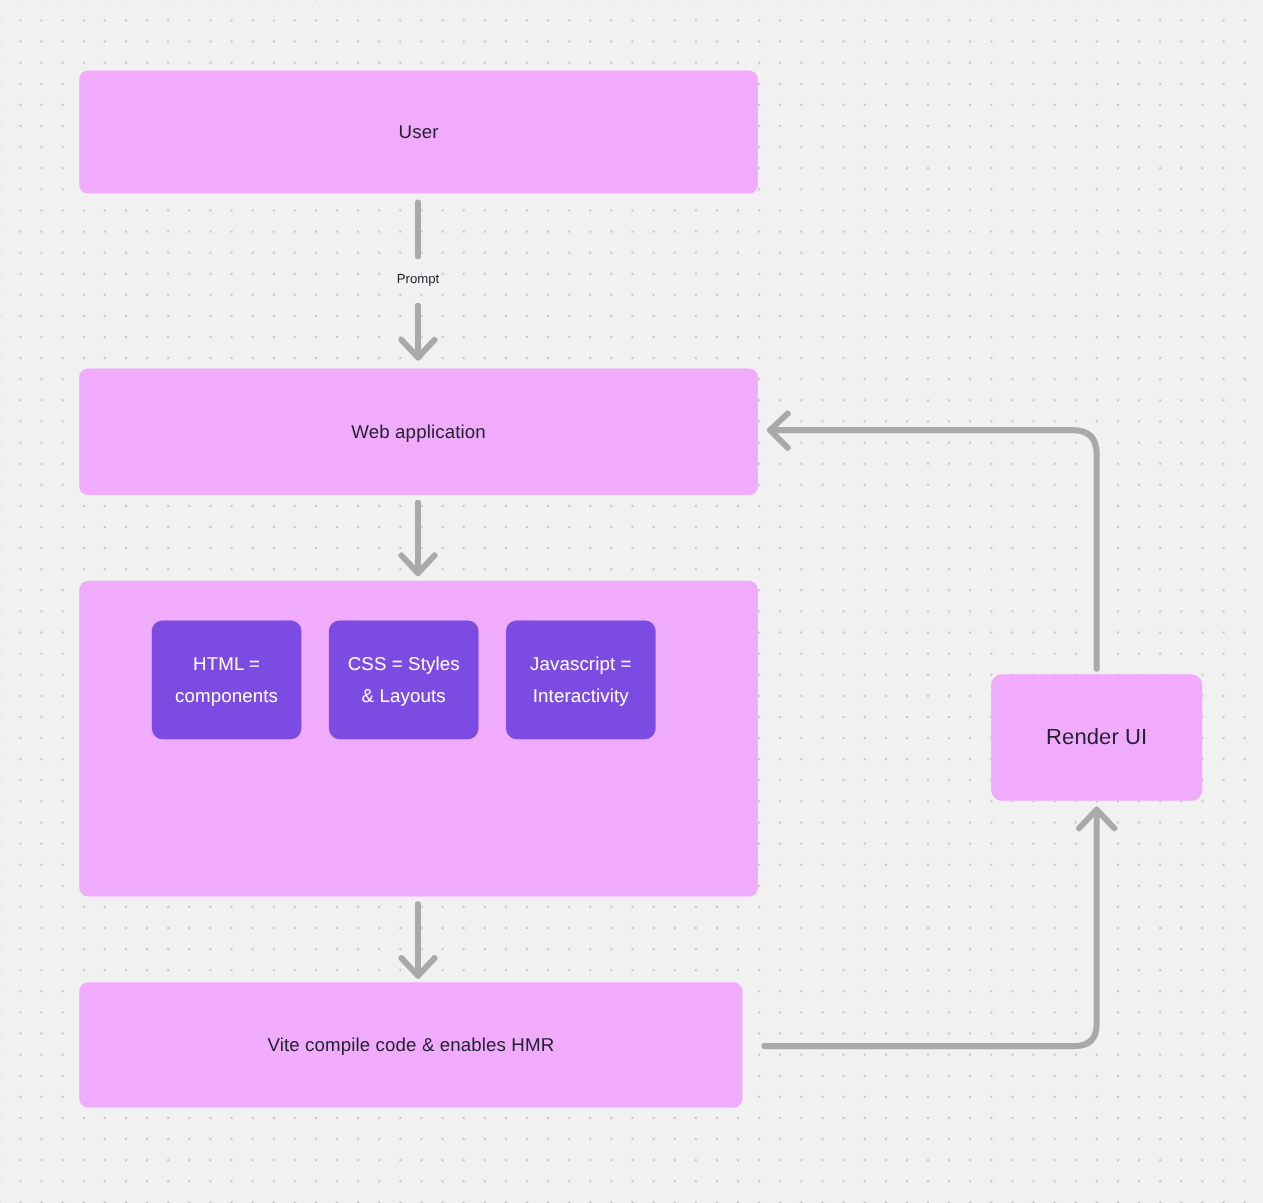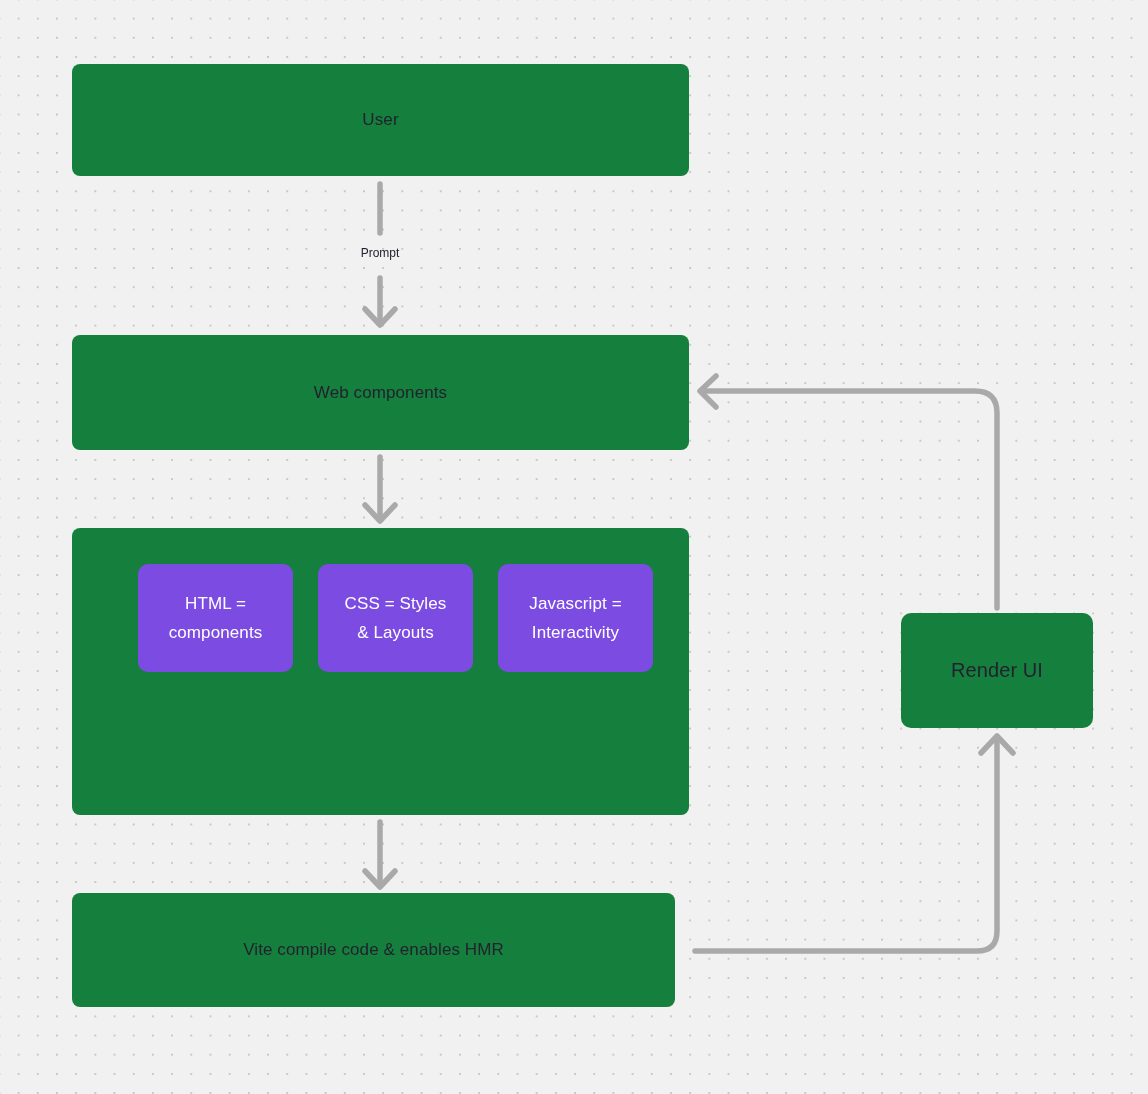--- a/index.html
+++ b/index.html
@@ -10,21 +10,21 @@
     overflow: hidden;
     font-family: "Liberation Sans", "DejaVu Sans", sans-serif;
     background-color: #f2f1f1;
     background-image: radial-gradient(circle, #c8c6c6 1.2px, rgba(200,198,198,0) 1.4px);
     background-size: 19.2px 19.2px;
     background-position: 9px 9px;
     color: #1d1d28;
   }
   .node {
     position: absolute;
-    background: #15803d;
+    background: #f0abfc;
     border-radius: 8px;
     display: flex;
     align-items: center;
     justify-content: center;
     font-size: 17px;
     color: #22222e;
     letter-spacing: 0.1px;
   }
   #node-user          { left: 72px;  top: 64px;  width: 617px; height: 112px; }
   #node-webapp        { left: 72px;  top: 335px; width: 617px; height: 115px; }
@@ -33,21 +33,21 @@
   #node-render-ui     { left: 901px; top: 613px; width: 192px; height: 115px; font-size: 20px; border-radius: 10px; }
 
   .cards-row {
     position: absolute;
     left: 66px;
     top: 36px;
     display: flex;
     gap: 25px;
   }
   .card {
-    width: 155px;
+    width: 136px;
     height: 108px;
     background: #7c4ce2;
     border-radius: 10px;
     display: flex;
     flex-direction: column;
     align-items: center;
     justify-content: center;
     color: #ffffff;
     font-size: 17px;
     font-weight: 500;
@@ -119,21 +119,21 @@
   </g>
 </svg>
 
 <div class="node" id="node-user">
   <span>User</span>
 </div>
 
 <div id="edge-label-prompt">Prompt</div>
 
 <div class="node" id="node-webapp">
-  <span>Web components</span>
+  <span>Web application</span>
 </div>
 
 <div class="node" id="node-components">
   <div class="cards-row">
     <div class="card">
       <span>HTML =</span>
       <span>components</span>
     </div>
     <div class="card">
       <span>CSS = Styles</span>

